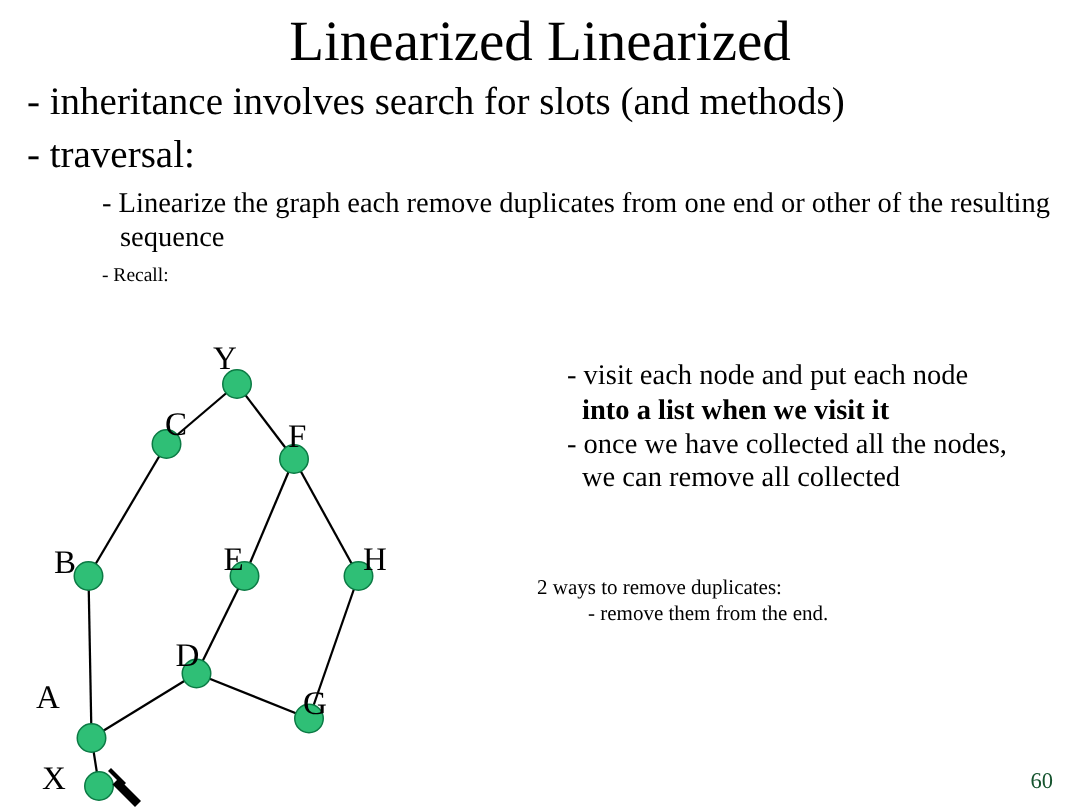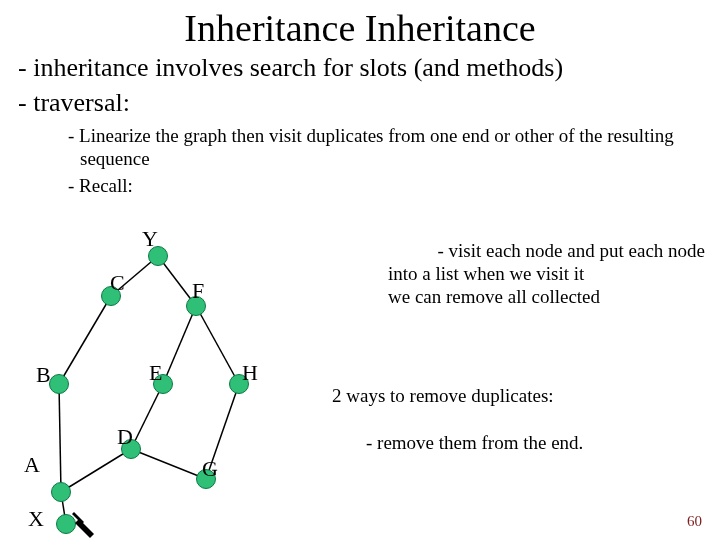--- a/index.html
+++ b/index.html
@@ -27,21 +27,21 @@
   }
   .bullet2 {
     font-size: 19px;
     margin-left: 68px;
     margin-top: 6px;
     line-height: 1.2;
     text-indent: -12px;
     padding-left: 12px;
   }
   .bullet2b {
-    font-size: 19px;
+    font-size: 13px;
     margin-left: 68px;
     margin-top: 4px;
     line-height: 1.2;
   }
   .diagram {
     position: absolute;
     left: 24px;
     top: 234px;
     width: 300px;
     height: 300px;
@@ -71,42 +71,42 @@
   .rightcol1 {
     position: absolute;
     left: 350px;
     top: 240px;
     width: 355px;
     font-size: 19px;
     line-height: 1.2;
   }
   .rightcol2 {
     position: absolute;
-    left: 332px;
+    left: 358px;
     top: 385px;
     width: 355px;
-    font-size: 19px;
+    font-size: 14px;
     line-height: 1.2;
   }
   .pagenum {
     position: absolute;
     right: 18px;
     bottom: 10px;
     font-size: 15px;
-    color: #7f1d1d;
+    color: #14532d;
   }
 </style>
 </head>
 <body>
 
-<div class="title">Inheritance Inheritance</div>
+<div class="title">Linearized Linearized</div>
 
 <div class="bullet1">- inheritance involves search for slots (and methods)</div>
 <div class="bullet1">- traversal:</div>
-<div class="bullet2">- Linearize the graph then visit duplicates from one end or other of the resulting sequence</div>
+<div class="bullet2">- Linearize the graph each remove duplicates from one end or other of the resulting sequence</div>
 <div class="bullet2b">- Recall:</div>
 
 <div class="diagram">
   <svg width="300" height="300">
     <line x1="134" y1="22" x2="87" y2="62" stroke="#000" stroke-width="1.5"></line>
     <line x1="134" y1="22" x2="172" y2="72" stroke="#000" stroke-width="1.5"></line>
     <line x1="87" y1="62" x2="35" y2="150" stroke="#000" stroke-width="1.5"></line>
     <line x1="172" y1="72" x2="139" y2="150" stroke="#000" stroke-width="1.5"></line>
     <line x1="172" y1="72" x2="215" y2="150" stroke="#000" stroke-width="1.5"></line>
     <line x1="35" y1="150" x2="37" y2="258" stroke="#000" stroke-width="1.5"></line>
@@ -147,23 +147,24 @@
   <div class="node" style="left:32px; top:280px;"></div>
   <div class="nlabel" style="left:4px; top:272px;">X</div>
 
   <svg class="arrow" style="left:48px; top:278px;" width="30" height="26">
     <polygon points="2,0 12,10 10,12 0,2" fill="#000"></polygon>
     <polygon points="7,7 22,22 18,26 3,11" fill="#000"></polygon>
   </svg>
 </div>
 
 <div class="rightcol1">
-  <div style="padding-left:28px;text-align:right;">- visit each node and put each node</div>
-  <div style="padding-left:38px;">into a list when we visit it</div>
+  <div style="padding-left:28px;">- visit each node and put each node</div>
+  <div style="padding-left:38px;font-weight:bold;">into a list when we visit it</div>
+  <div style="padding-left:28px;">- once we have collected all the nodes,</div>
   <div style="padding-left:38px;">we can remove all collected</div>
 </div>
 
 <div class="rightcol2">
   <div>2 ways to remove duplicates:</div>
-  <div style="padding-left:34px;margin-top:24px;">- remove them from the end.</div>
+  <div style="padding-left:34px;">- remove them from the end.</div>
 </div>
 
 <div class="pagenum">60</div>
 
 </body></html>

